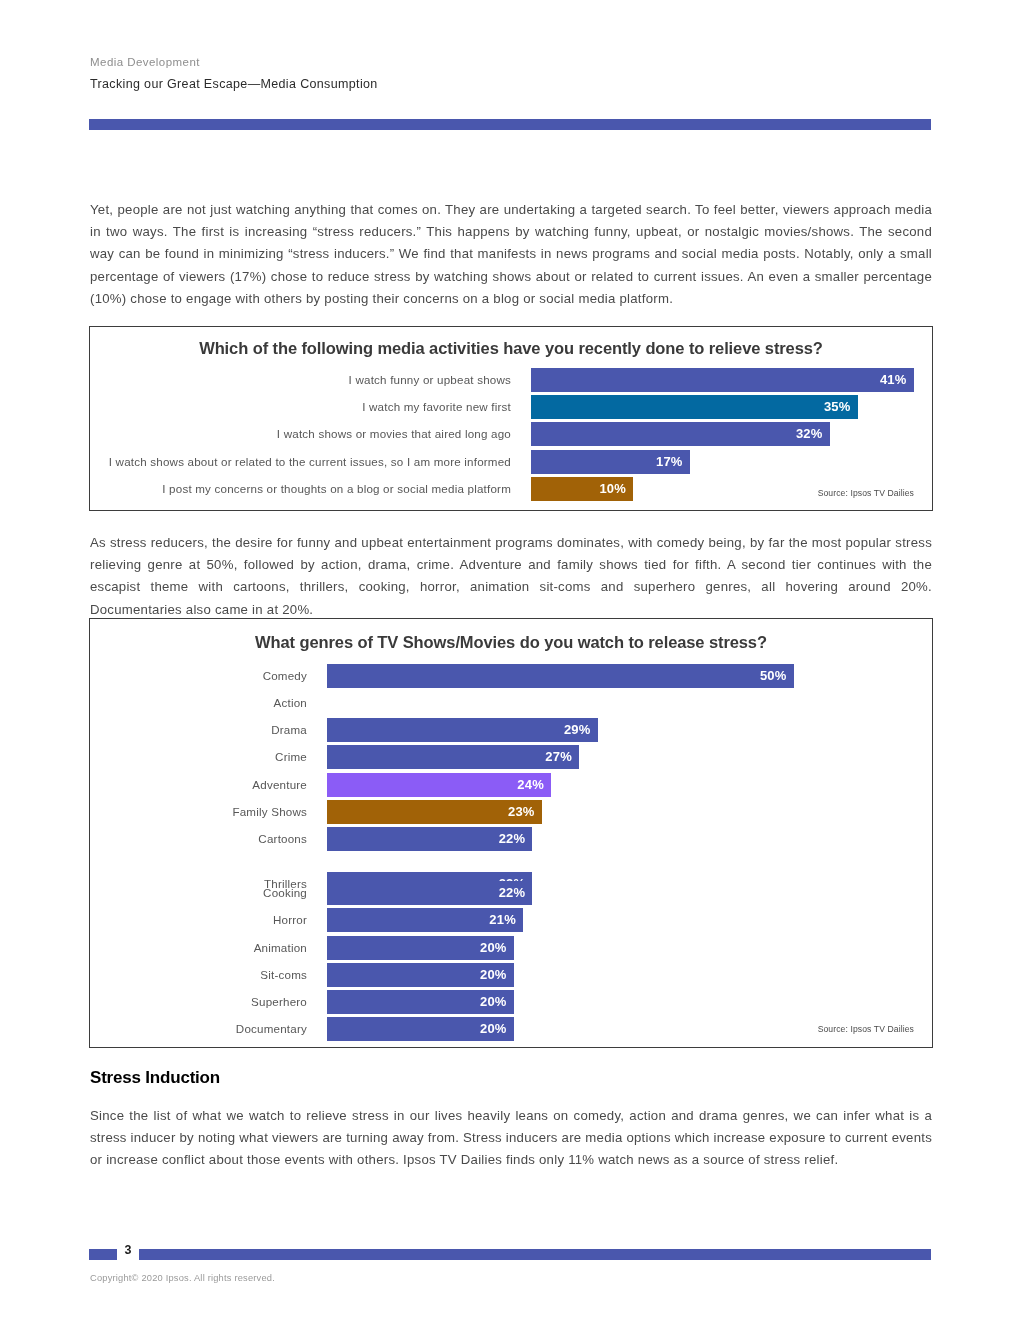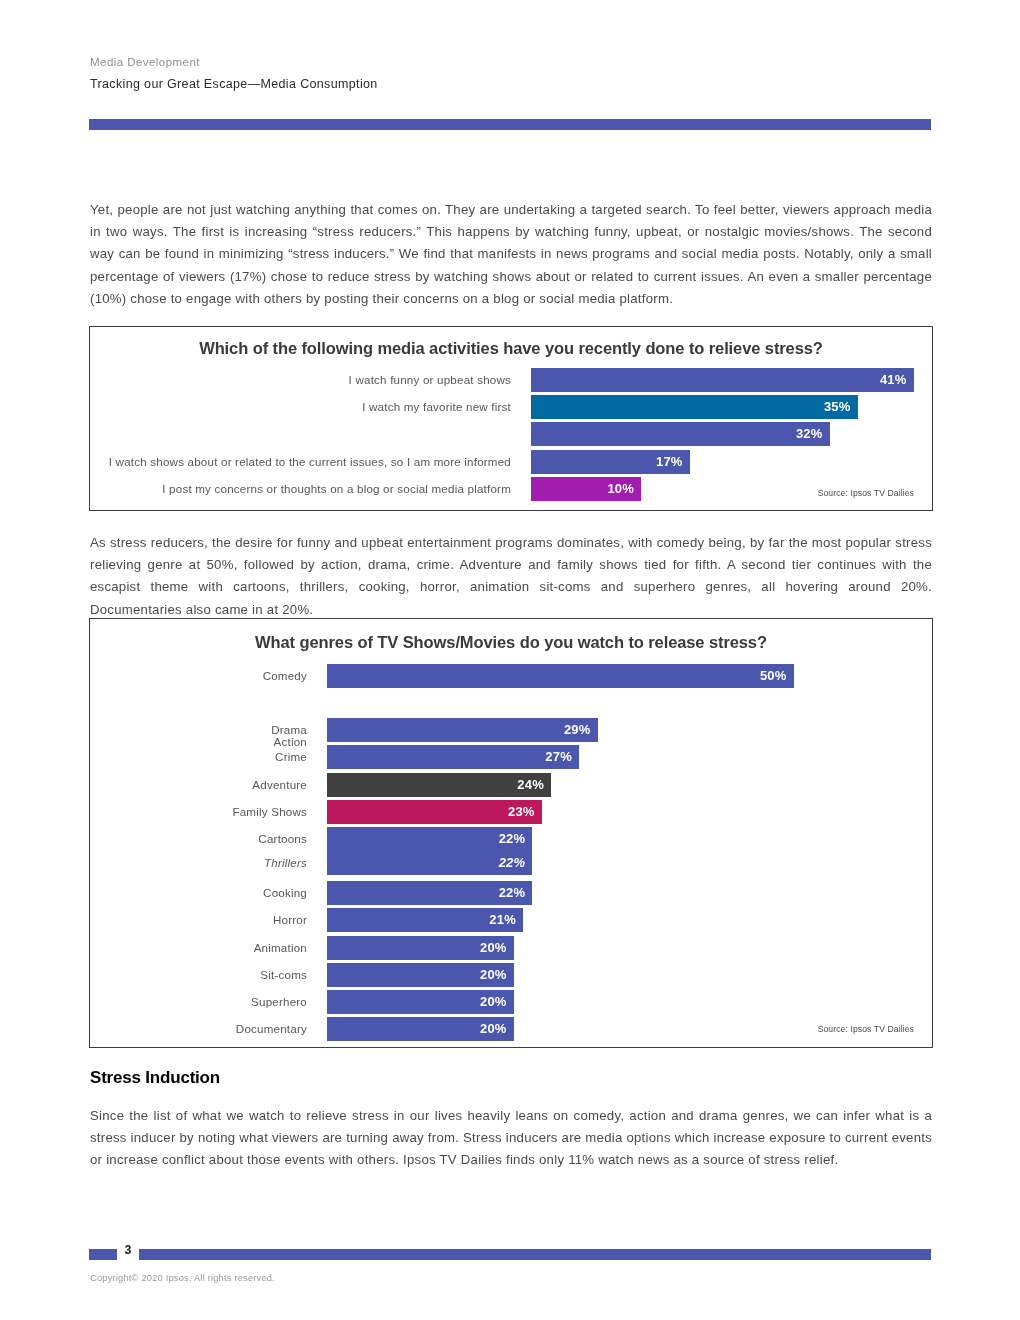--- a/index.html
+++ b/index.html
@@ -114,85 +114,86 @@
             <span class="val">41%</span>
           </div>
         </div>
         <div class="row" style="top: 68.2px;">
           <div class="cat">I watch my favorite new first</div>
           <div class="bar" style="width: 326.55px; background: #0369a1;">
             <span class="val">35%</span>
           </div>
         </div>
         <div class="row" style="top: 95.4px;">
+          <div class="cat">I watch shows or movies that aired long ago</div>
           <div class="bar" style="width: 298.56px; background: rgb(74, 87, 173);">
             <span class="val">32%</span>
           </div>
         </div>
         <div class="row" style="top: 122.6px;">
           <div class="cat">I watch shows about or related to the current issues, so I am more informed</div>
           <div class="bar" style="width: 158.61px; background: rgb(74, 87, 173);">
             <span class="val">17%</span>
           </div>
         </div>
         <div class="row" style="top: 149.8px;">
           <div class="cat">I post my concerns or thoughts on a blog or social media platform</div>
-          <div class="bar" style="width: 110px; background: #a21caf;">
+          <div class="bar" style="width: 102px; background: #a16207;">
             <span class="val">10%</span>
           </div>
         </div>
       </div>
     <div class="source">Source: Ipsos TV Dailies</div>
   </div>
 
   <div class="para" id="para-2">As stress reducers, the desire for funny and upbeat entertainment programs dominates, with comedy being, by far the most popular stress relieving genre at 50%, followed by action, drama, crime. Adventure and family shows tied for fifth. A second tier continues with the escapist theme with cartoons, thrillers, cooking, horror, animation sit-coms and superhero genres, all hovering around 20%. Documentaries also came in at 20%.</div>
 
   <div class="chart-box" id="chart-2">
     <div class="chart-title">What genres of TV Shows/Movies do you watch to release stress?</div>
     <div class="plot" id="plot-2">
         <div class="row" style="top: 45px;">
           <div class="cat">Comedy</div>
           <div class="bar" style="width: 466.5px; background: rgb(74, 87, 173);">
             <span class="val">50%</span>
           </div>
         </div>
-        <div class="row" style="top: 72.15px; margin-top: 39px;">
+        <div class="row" style="top: 72.15px;">
           <div class="cat">Action</div>
         </div>
         <div class="row" style="top: 99.3px;">
           <div class="cat">Drama</div>
           <div class="bar" style="width: 270.57px; background: rgb(74, 87, 173);">
             <span class="val">29%</span>
           </div>
         </div>
         <div class="row" style="top: 126.45px;">
           <div class="cat">Crime</div>
           <div class="bar" style="width: 251.91px; background: rgb(74, 87, 173);">
             <span class="val">27%</span>
           </div>
         </div>
         <div class="row" style="top: 153.6px;">
           <div class="cat">Adventure</div>
-          <div class="bar" style="width: 223.92px; background: #404040;">
+          <div class="bar" style="width: 223.92px; background: #8b5cf6;">
             <span class="val">24%</span>
           </div>
         </div>
         <div class="row" style="top: 180.75px;">
           <div class="cat">Family Shows</div>
-          <div class="bar" style="width: 214.59px; background: #be185d;">
+          <div class="bar" style="width: 214.59px; background: #a16207;">
             <span class="val">23%</span>
           </div>
         </div>
         <div class="row" style="top: 207.9px;">
           <div class="cat">Cartoons</div>
           <div class="bar" style="width: 205.26px; background: rgb(74, 87, 173);">
             <span class="val">22%</span>
           </div>
         </div>
-        <div class="row" style="top: 232px; font-style: italic;">
+        <div class="row" style="top: 253px;">
           <div class="cat">Thrillers</div>
           <div class="bar" style="width: 205.26px; background: rgb(74, 87, 173);">
             <span class="val">22%</span>
           </div>
         </div>
         <div class="row" style="top: 262.2px;">
           <div class="cat">Cooking</div>
           <div class="bar" style="width: 205.26px; background: rgb(74, 87, 173);">
             <span class="val">22%</span>
           </div>

